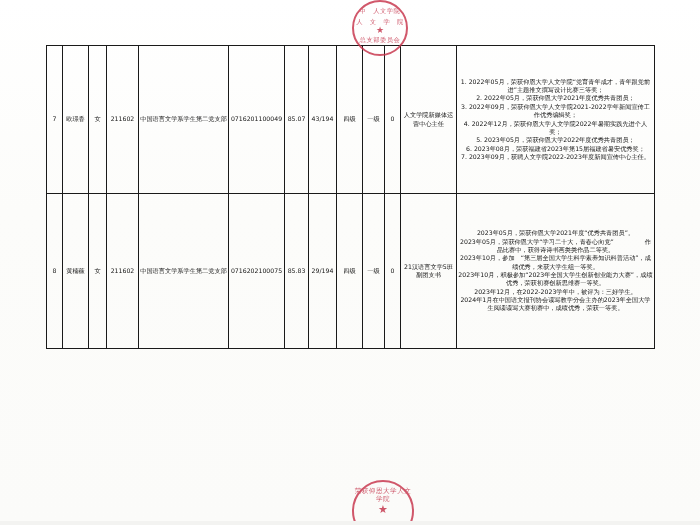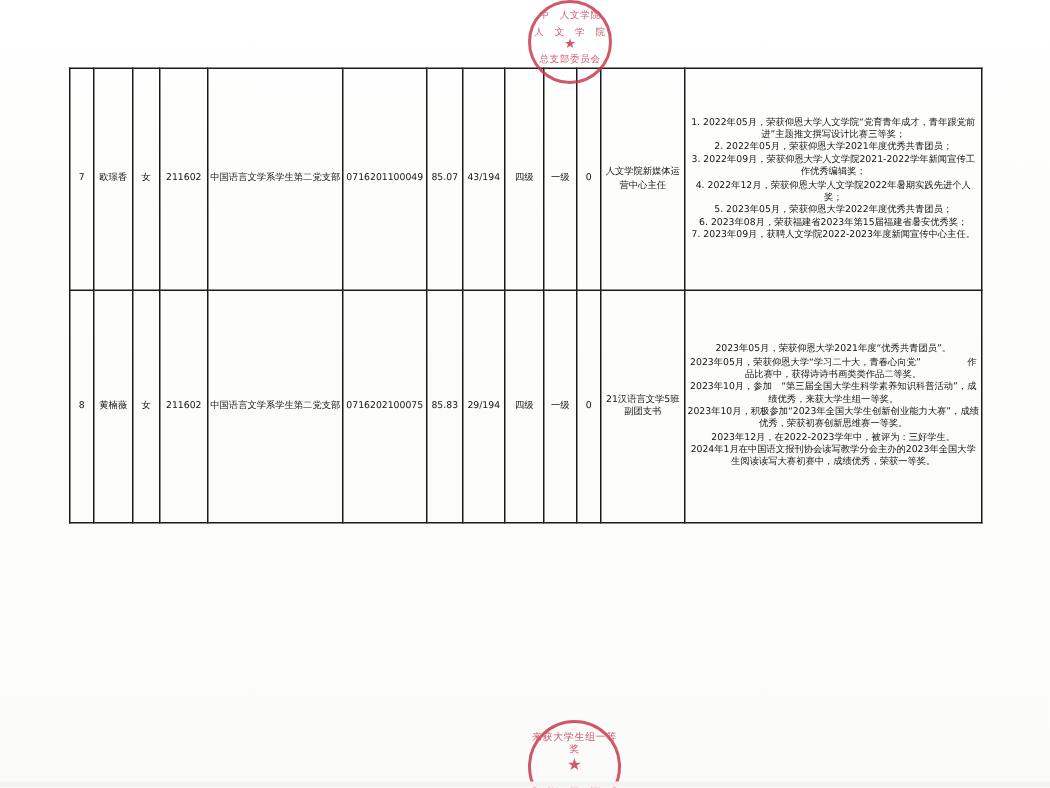--- a/index.html
+++ b/index.html
@@ -197,19 +197,19 @@
   </table>
 
   <div class="seal seal-top">
     <div class="seal-text l1">中　人文学院</div>
     <div class="seal-text l2">人　文　学　院</div>
     <div class="seal-star">★</div>
     <div class="seal-text l3">总支部委员会</div>
   </div>
 
   <div class="seal seal-bottom">
-    <div class="seal-text l1">来获大学生组一等奖</div>
+    <div class="seal-text l1">荣获仰恩大学人文学院</div>
     <div class="seal-star">★</div>
     <div class="seal-text l2">委　员　会</div>
   </div>
 
   <div class="edge"></div>
 </div>
 
 </body></html>

